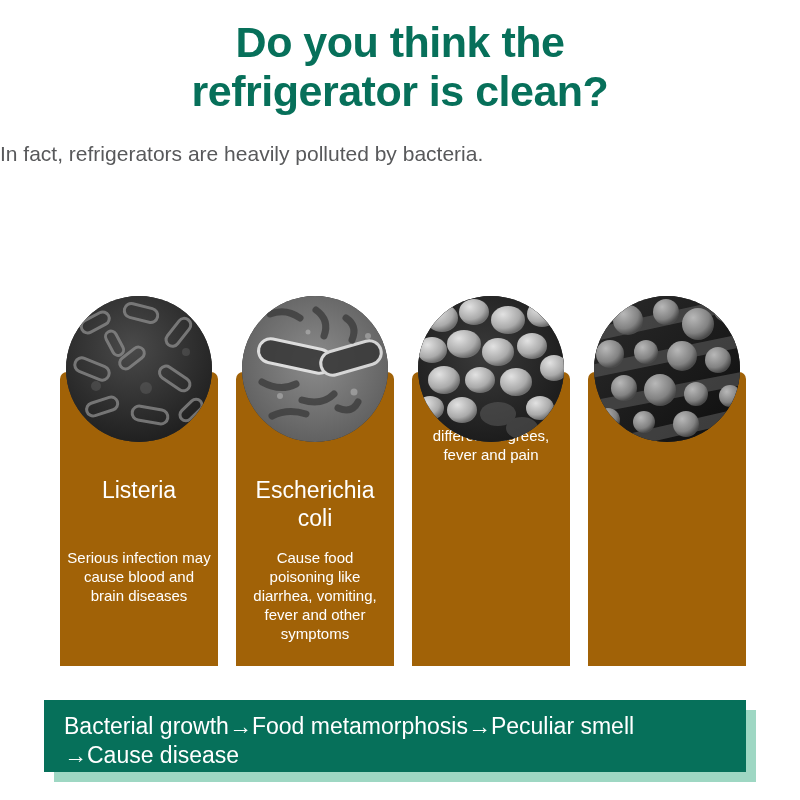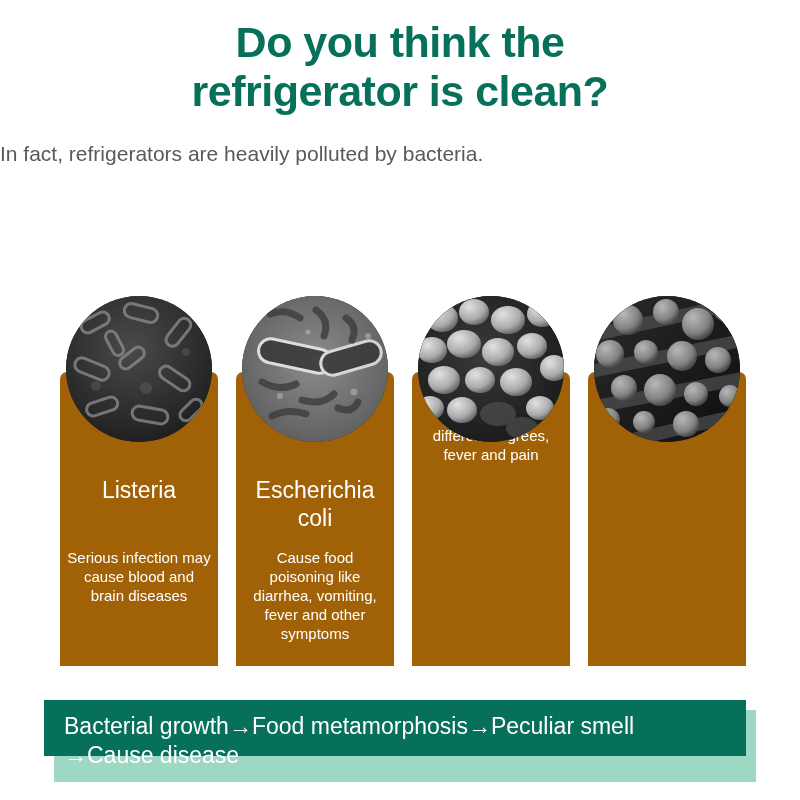--- a/index.html
+++ b/index.html
@@ -111,21 +111,21 @@
     top: 10px;
     width: 702px;
     height: 72px;
     background: #9ed7c3;
   }
   .banner {
     position: absolute;
     left: 0;
     top: 0;
     width: 702px;
-    height: 56px;
+    height: 72px;
     background: #06705a;
     box-sizing: border-box;
     padding: 12px 18px 0 20px;
   }
   .banner-text {
     margin: 0;
     color: #ffffff;
     font-size: 23px;
     line-height: 1.27;
     font-weight: normal;

